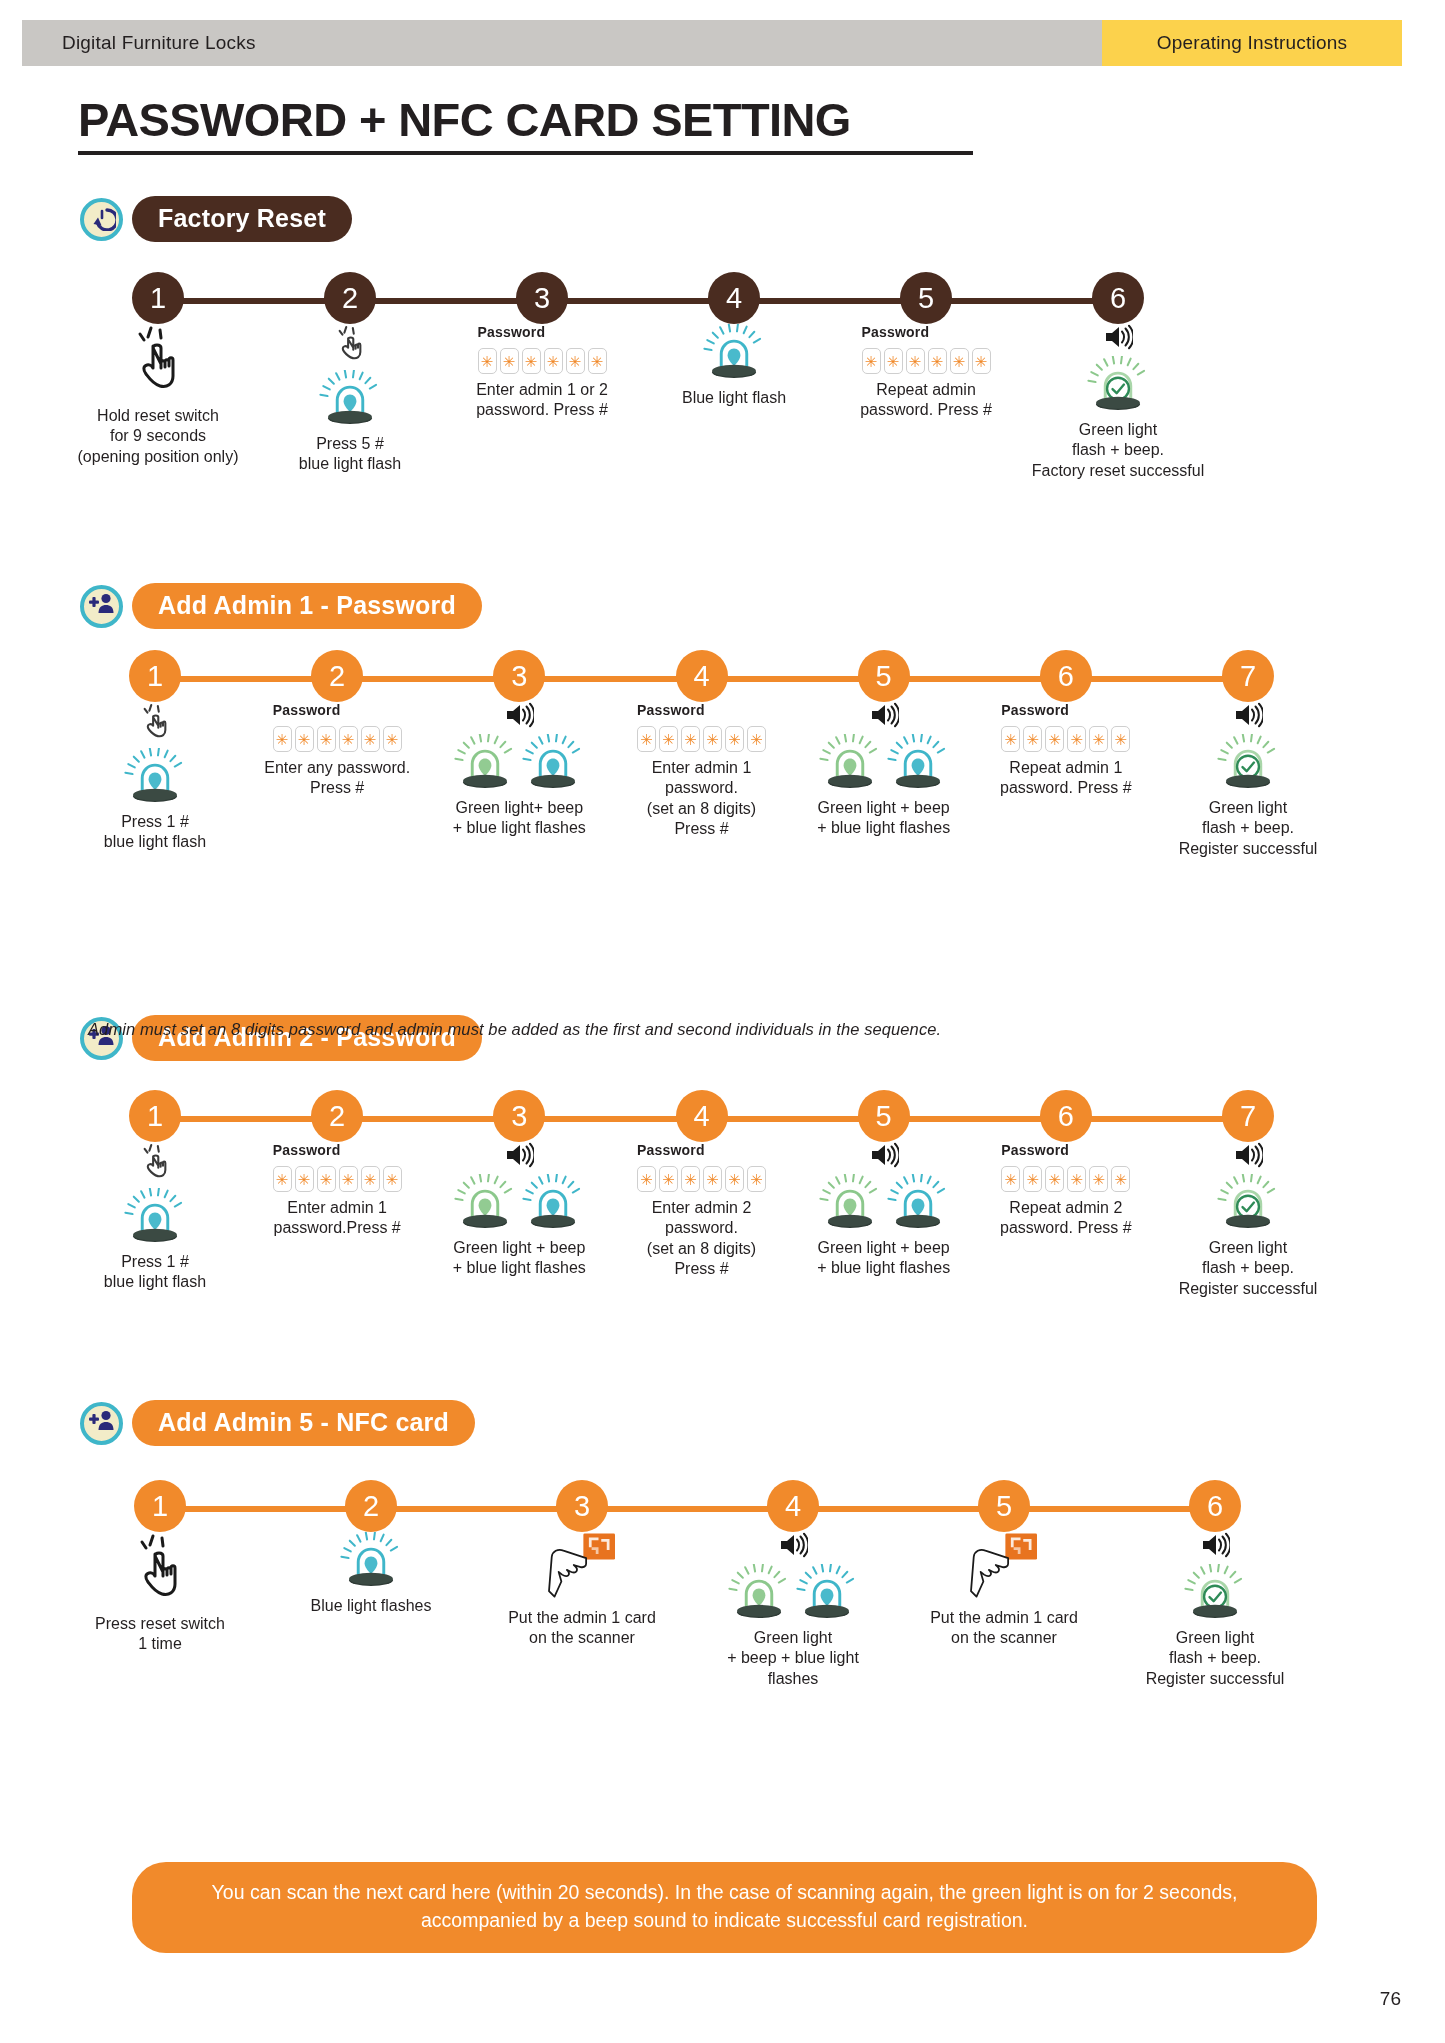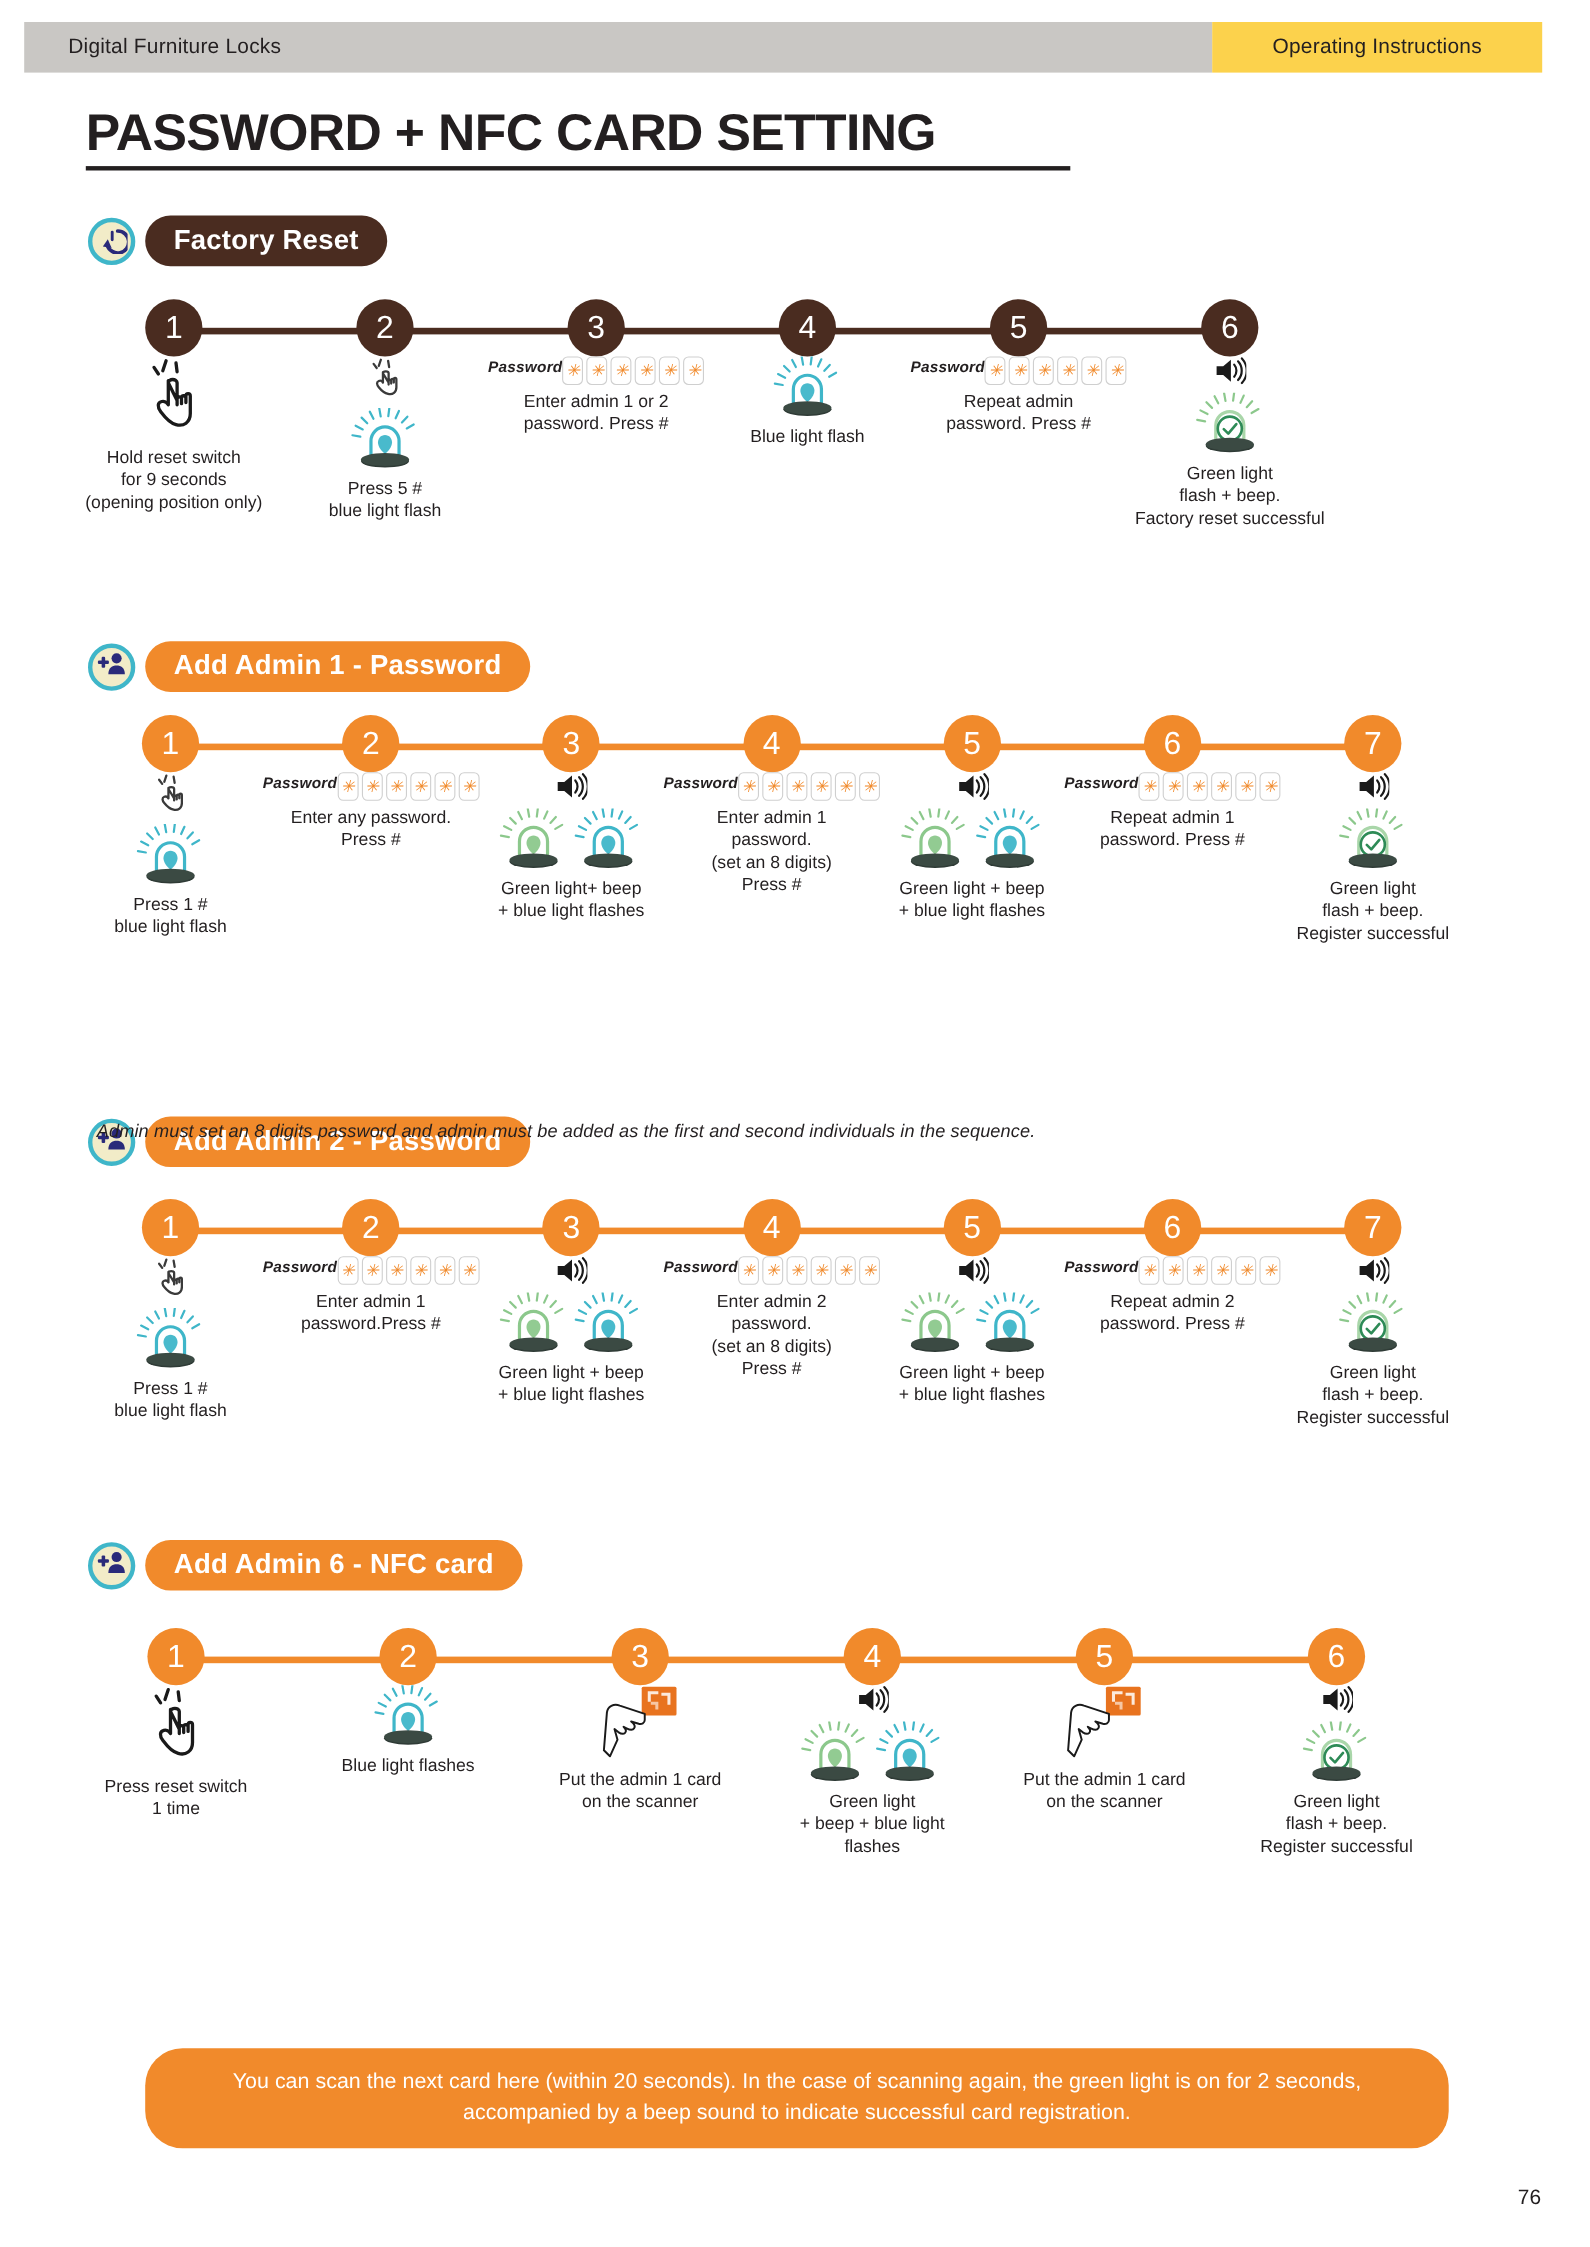--- a/index.html
+++ b/index.html
@@ -159,23 +159,21 @@
     margin-top: 6px;
   }
 
   
   .lamp { position: relative; }
   .lamp svg { display: block; }
 
   
   .pw-group {
     display: flex;
-    flex-direction: row;
-    align-items: center;
-    font-style: italic;
+    flex-direction: column;
   }
   .pw-label {
     font-size: 14px;
     font-weight: bold;
     color: #231f20;
     margin-bottom: 8px;
     letter-spacing: .2px;
   }
   .pw-boxes { display: flex; gap: 3px; }
   .pw-box {
@@ -831,21 +829,21 @@
     </div>
     <div class="section-head" style="left:80px; top:1400px;">
       <span class="badge-icon">
         <span class="icon-wrap"><svg width="30" height="28" viewBox="0 0 30 28" xmlns="http://www.w3.org/2000/svg">
             <circle cx="19" cy="8.5" r="4.6" fill="#2a2a7a"></circle>
             <path d="M11.5 23 C11.5 17 15 15 19 15 C23 15 26.5 17 26.5 23 Z" fill="#2a2a7a"></path>
             <rect x="2" y="10.5" width="10" height="3.2" rx="1" fill="#2a2a7a"></rect>
             <rect x="5.4" y="7.1" width="3.2" height="10" rx="1" fill="#2a2a7a"></rect>
           </svg></span>
       </span>
-      <span class="pill pill-orange">Add Admin 6 - NFC card</span>
+      <span class="pill pill-orange">Add Admin 5 - NFC card</span>
     </div>
     <div class="flow" style="left:0; top:1480px; width:1445px; height:330px;">
       <div class="rail rail-orange" style="left:160px; width:1055px;"></div>
       <div class="node node-orange" style="left:134px;">1</div>
       <div class="step" style="left:62px; width:196px;">
         <div class="step-art">
           <div><span class="icon-wrap"><svg width="62" height="72" viewBox="0 0 62 72" xmlns="http://www.w3.org/2000/svg">
                 <g transform="scale(1)" stroke="#1a1a1a" stroke-width="3" fill="none" stroke-linecap="round" stroke-linejoin="round">
                   <line x1="24" y1="4" x2="21" y2="13"></line>
                   <line x1="33" y1="6" x2="34" y2="14"></line>

